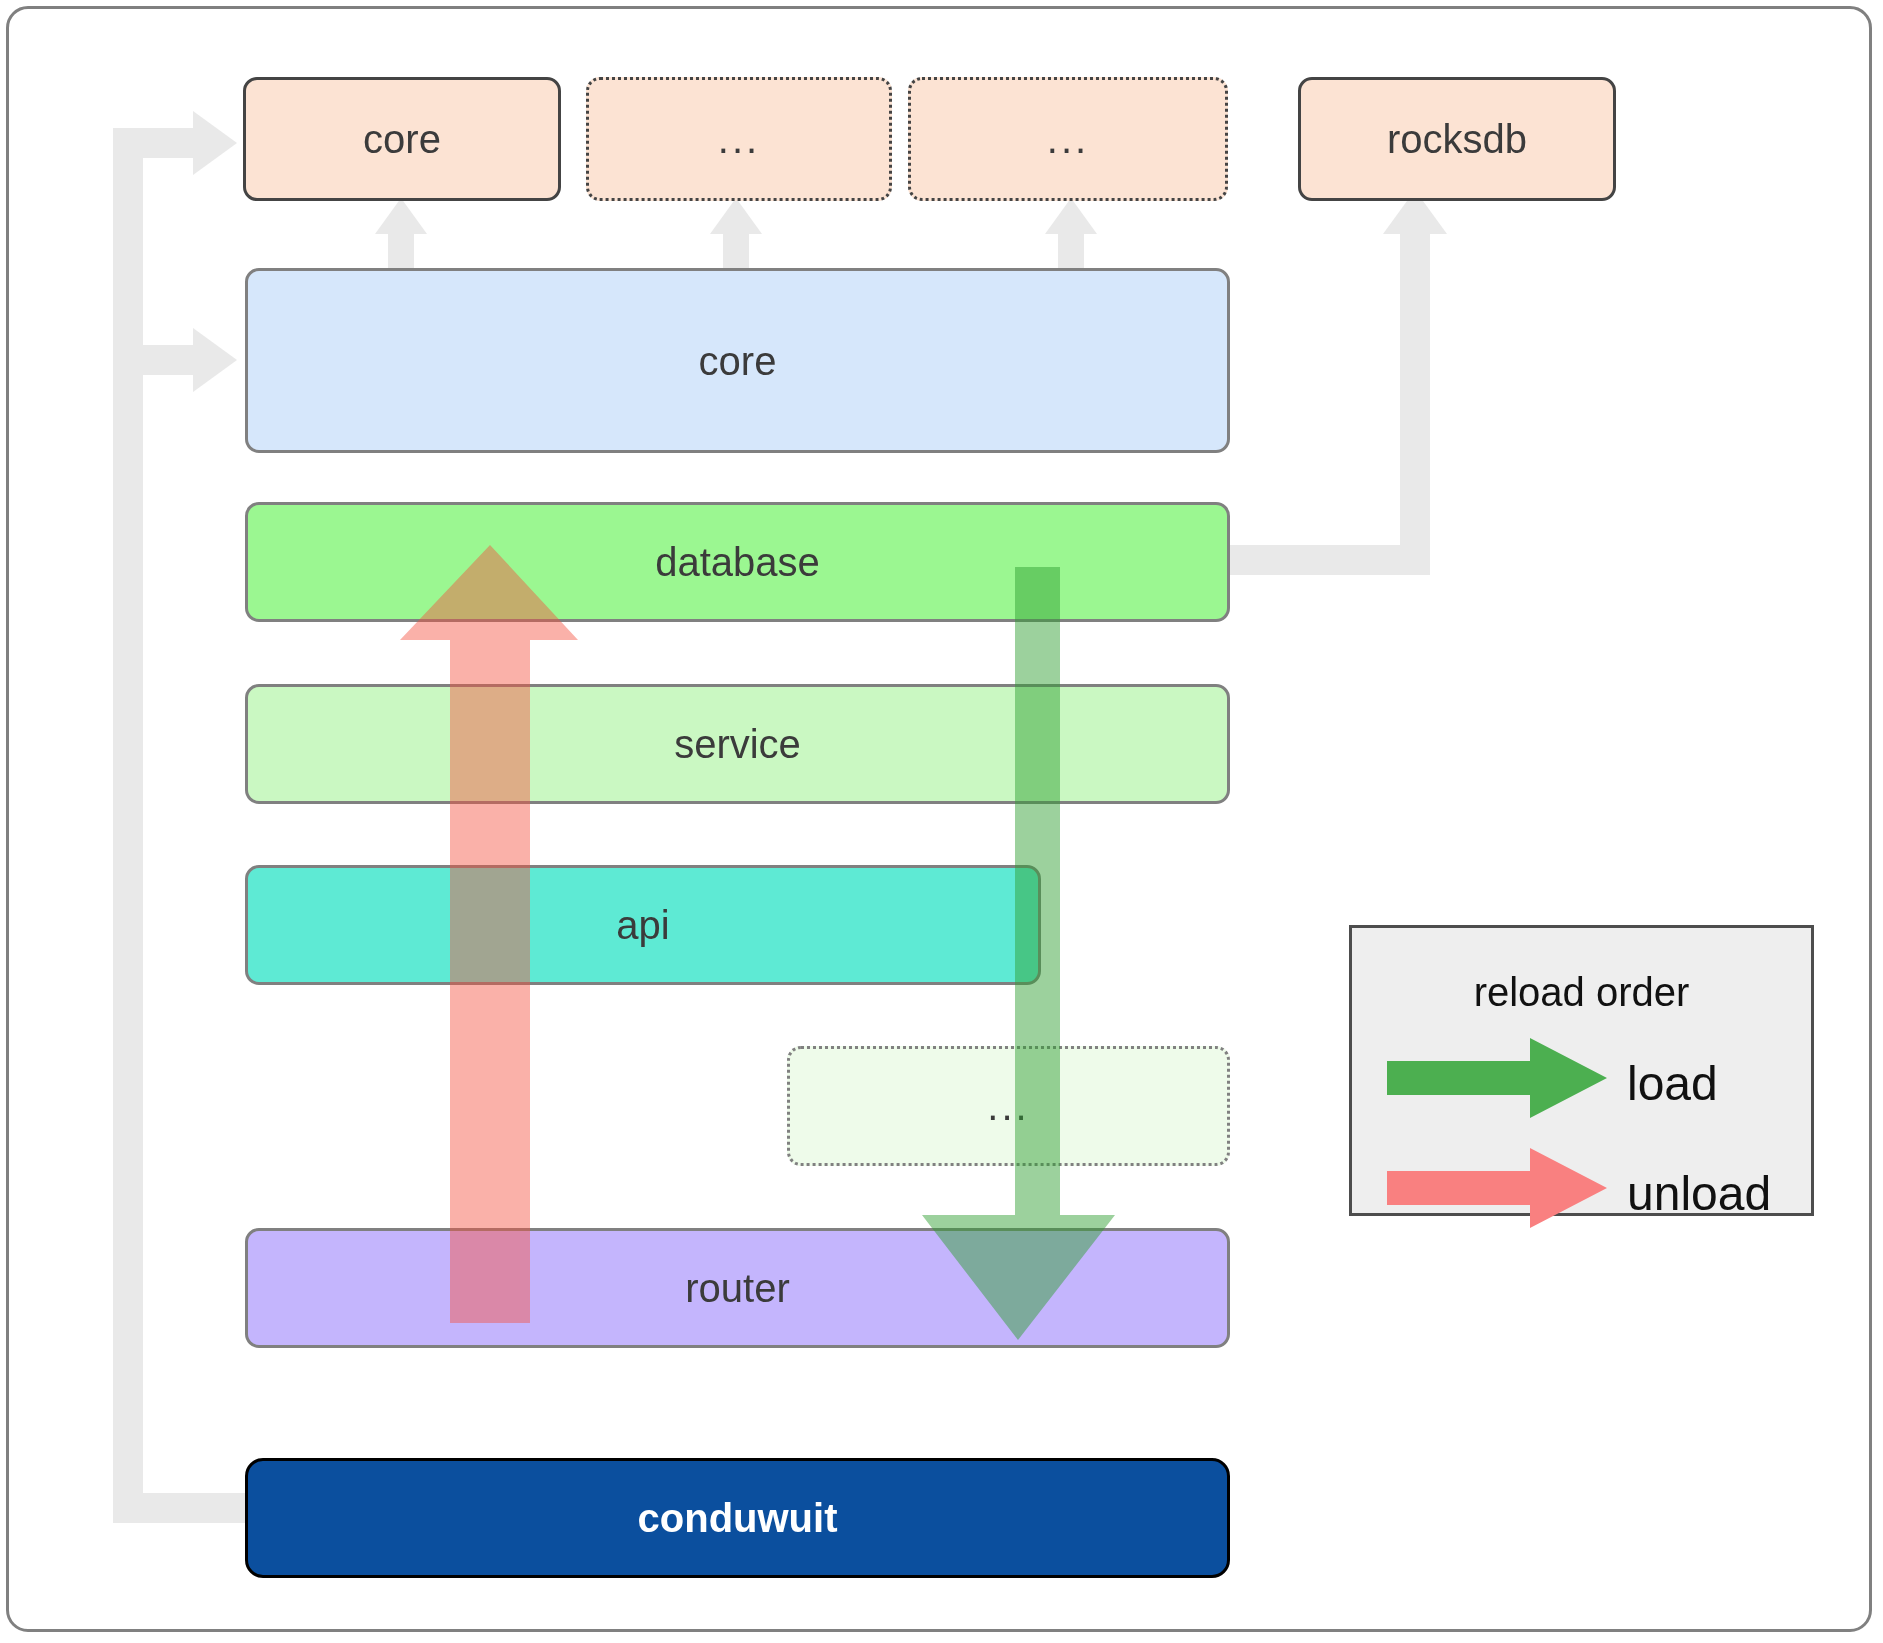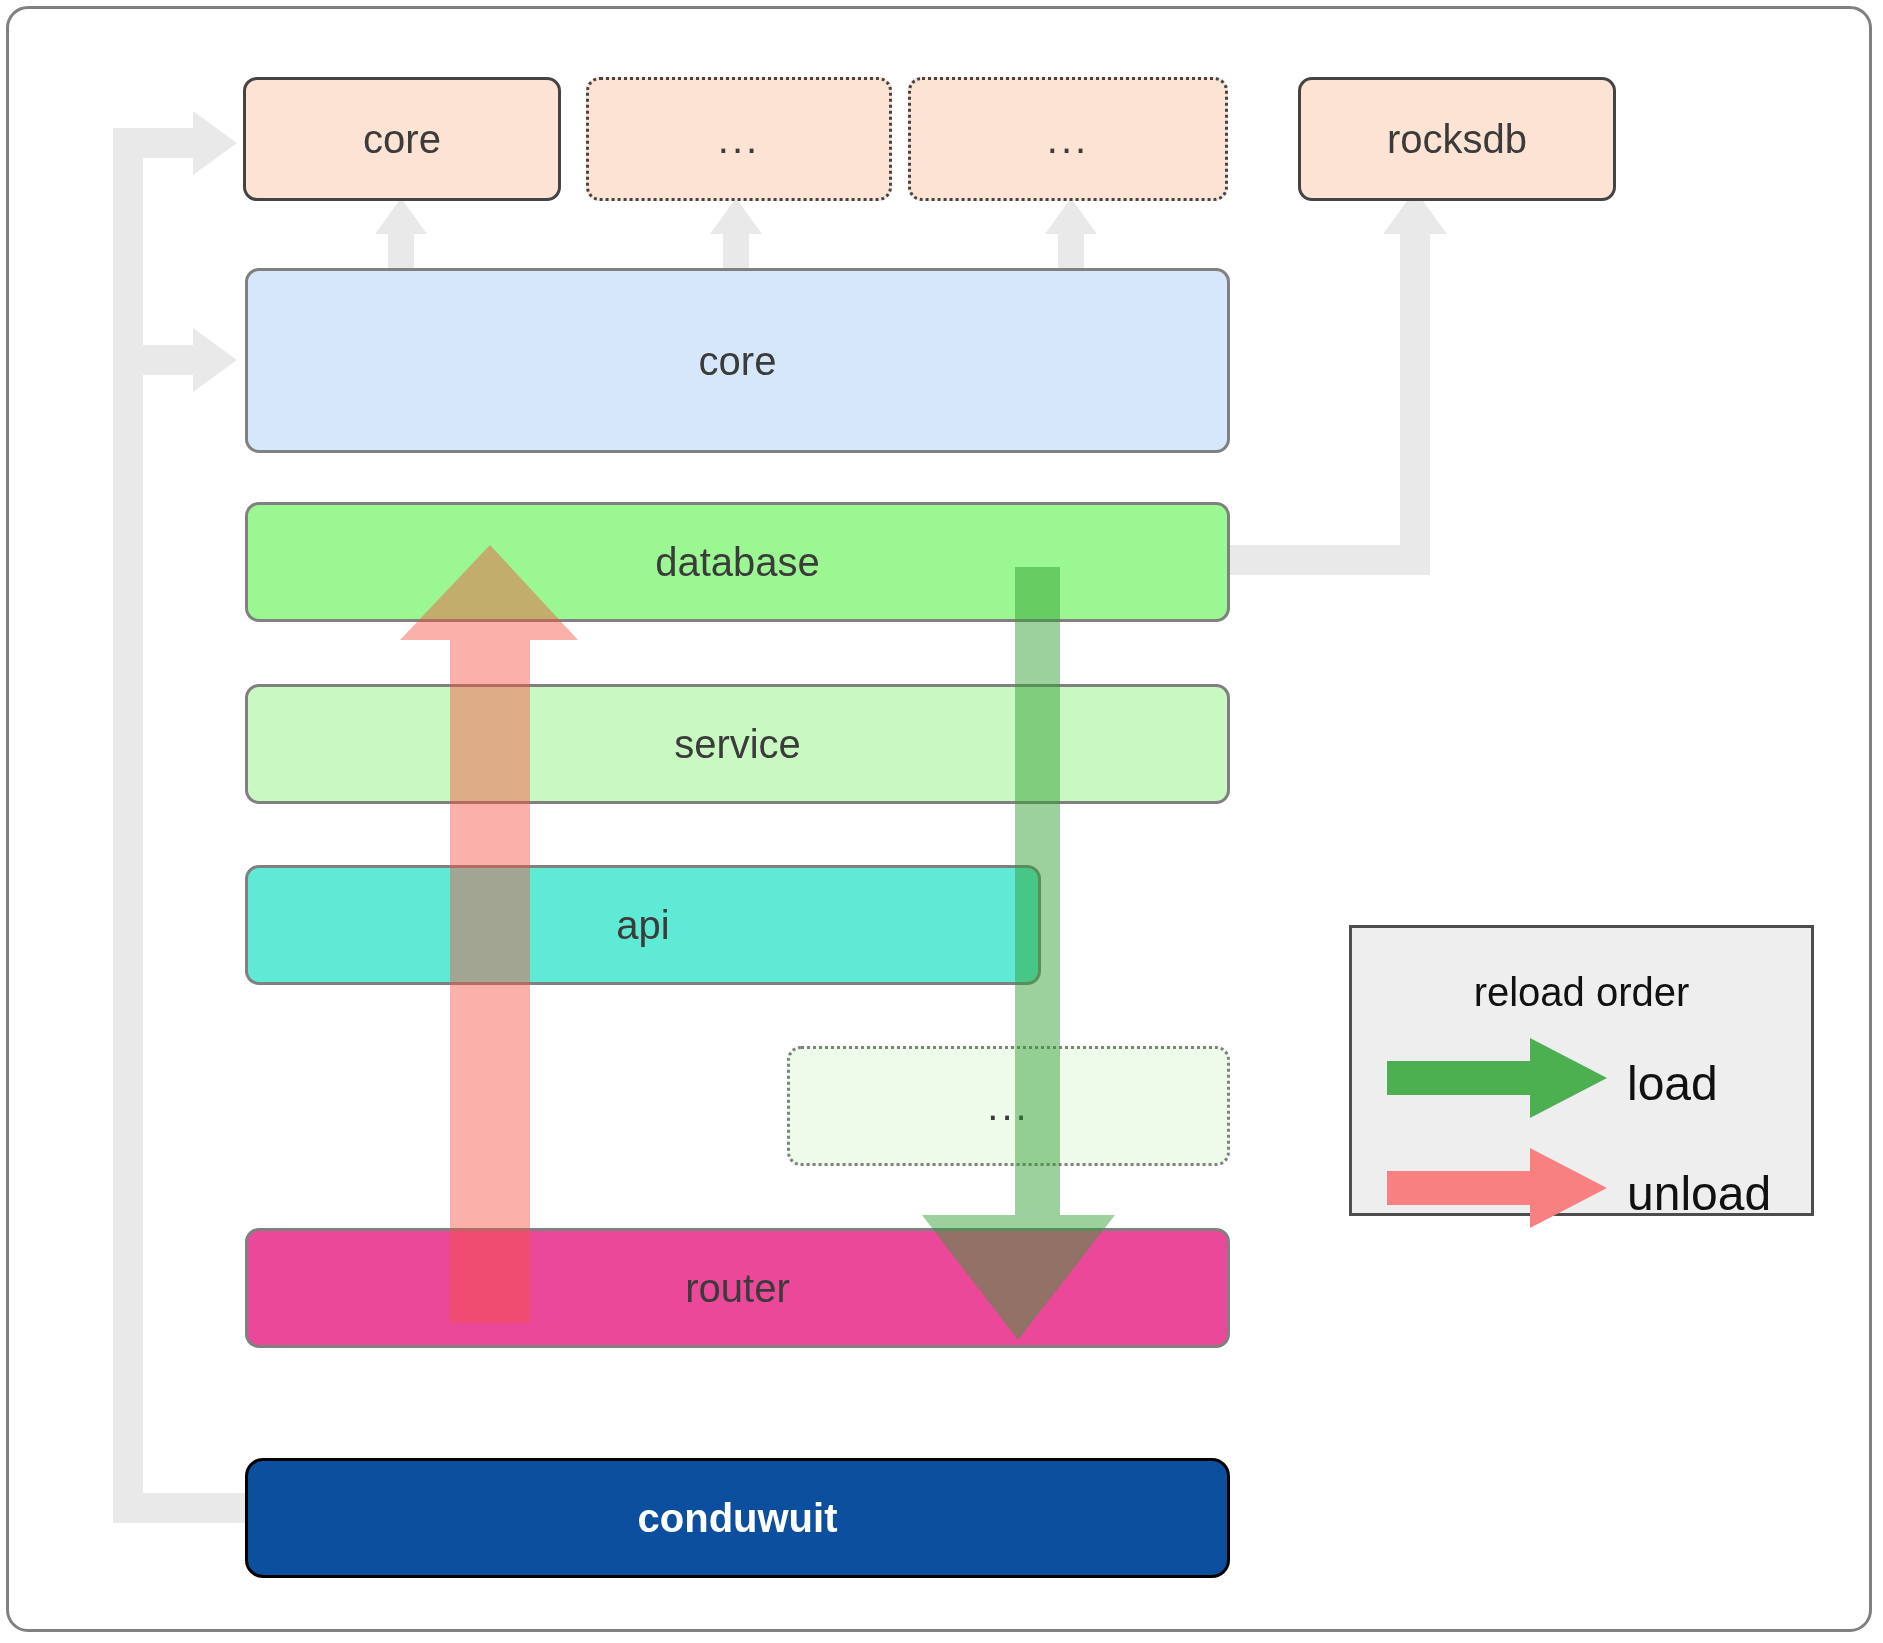--- a/index.html
+++ b/index.html
@@ -91,21 +91,21 @@
 
   <div class="box lay" style="left:245px;top:865px;width:796px;height:120px;background:#5eead4;">
     <span class="lbl-dark">api</span>
   </div>
 
 
   <div class="box lay-dot" style="left:787px;top:1046px;width:443px;height:120px;background:#eefbea;">
     <span class="ellipsis">...</span>
   </div>
 
-  <div class="box lay" style="left:245px;top:1228px;width:985px;height:120px;background:#ec4899;">
+  <div class="box lay" style="left:245px;top:1228px;width:985px;height:120px;background:#c4b5fd;">
     <span class="lbl-dark">router</span>
   </div>
 
   <div class="box app" style="left:245px;top:1458px;width:985px;height:120px;">
     <span class="lbl-white">conduwuit</span>
   </div>
 
   <svg class="overlay" viewBox="0 0 1883 1643">
 
     <g opacity="0.62">

